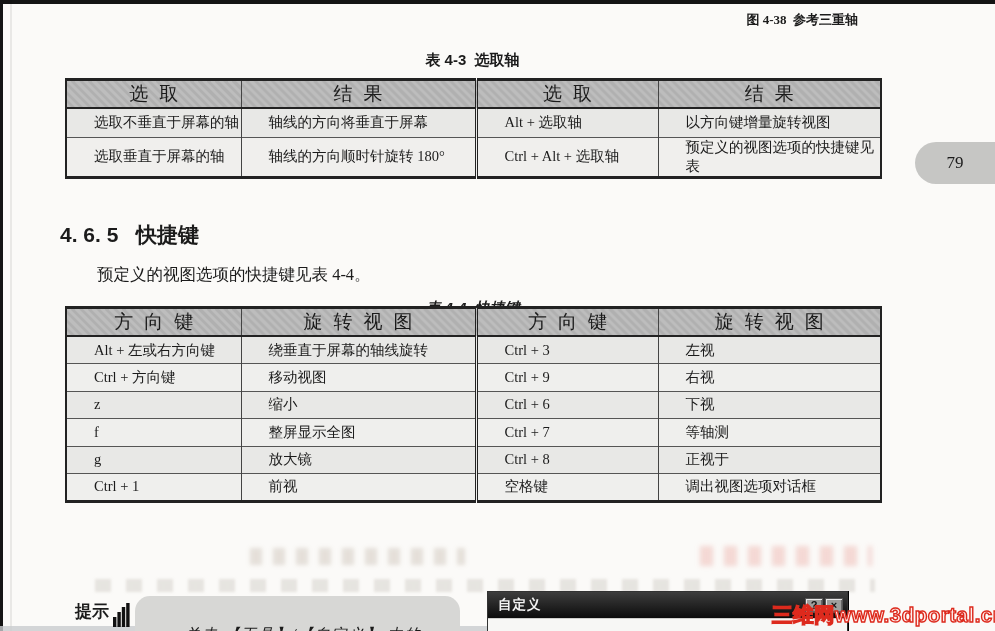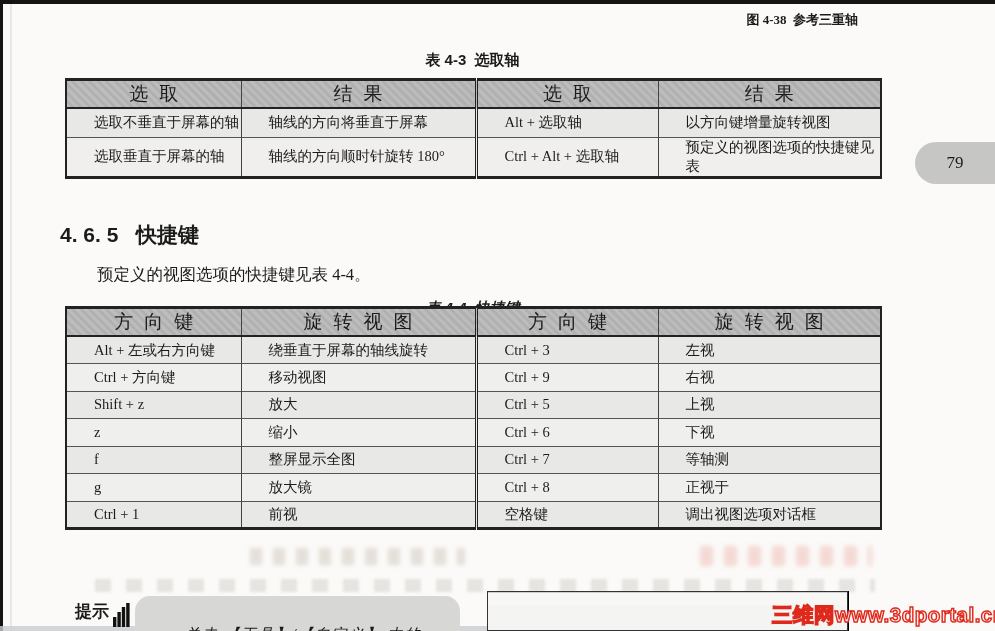--- a/index.html
+++ b/index.html
@@ -203,26 +203,20 @@
         <td>Ctrl + 3</td>
         <td>左视</td>
       </tr>
       <tr>
         <td>Ctrl + 方向键</td>
         <td>移动视图</td>
         <td>Ctrl + 9</td>
         <td>右视</td>
       </tr>
       <tr>
-        <td>Shift + z</td>
-        <td>放大</td>
-        <td>Ctrl + 5</td>
-        <td>上视</td>
-      </tr>
-      <tr>
         <td>z</td>
         <td>缩小</td>
         <td>Ctrl + 6</td>
         <td>下视</td>
       </tr>
       <tr>
         <td>f</td>
         <td>整屏显示全图</td>
         <td>Ctrl + 7</td>
         <td>等轴测</td>
@@ -251,16 +245,21 @@
   <rect x="0" y="14" width="3.4" height="10" fill="#111"></rect>
   <rect x="4.4" y="9" width="3.4" height="15" fill="#111"></rect>
   <rect x="8.8" y="4" width="3.4" height="20" fill="#111"></rect>
   <rect x="13.2" y="0" width="3.4" height="24" fill="#111"></rect>
 </svg>
 <div class="tip-box">
   <span>单击 【工具】/【自定义】 中的</span>
 </div>
 
 <div class="dialog">
+  <div class="dialog-titlebar">
+    <span class="dialog-title">自定义</span>
+    <span class="tb-btn">?</span>
+    <span class="tb-btn">×</span>
+  </div>
   <div class="dialog-body"></div>
 </div>
 
 <div class="watermark">三维网www.3dportal.cn</div>
 
 </body></html>

